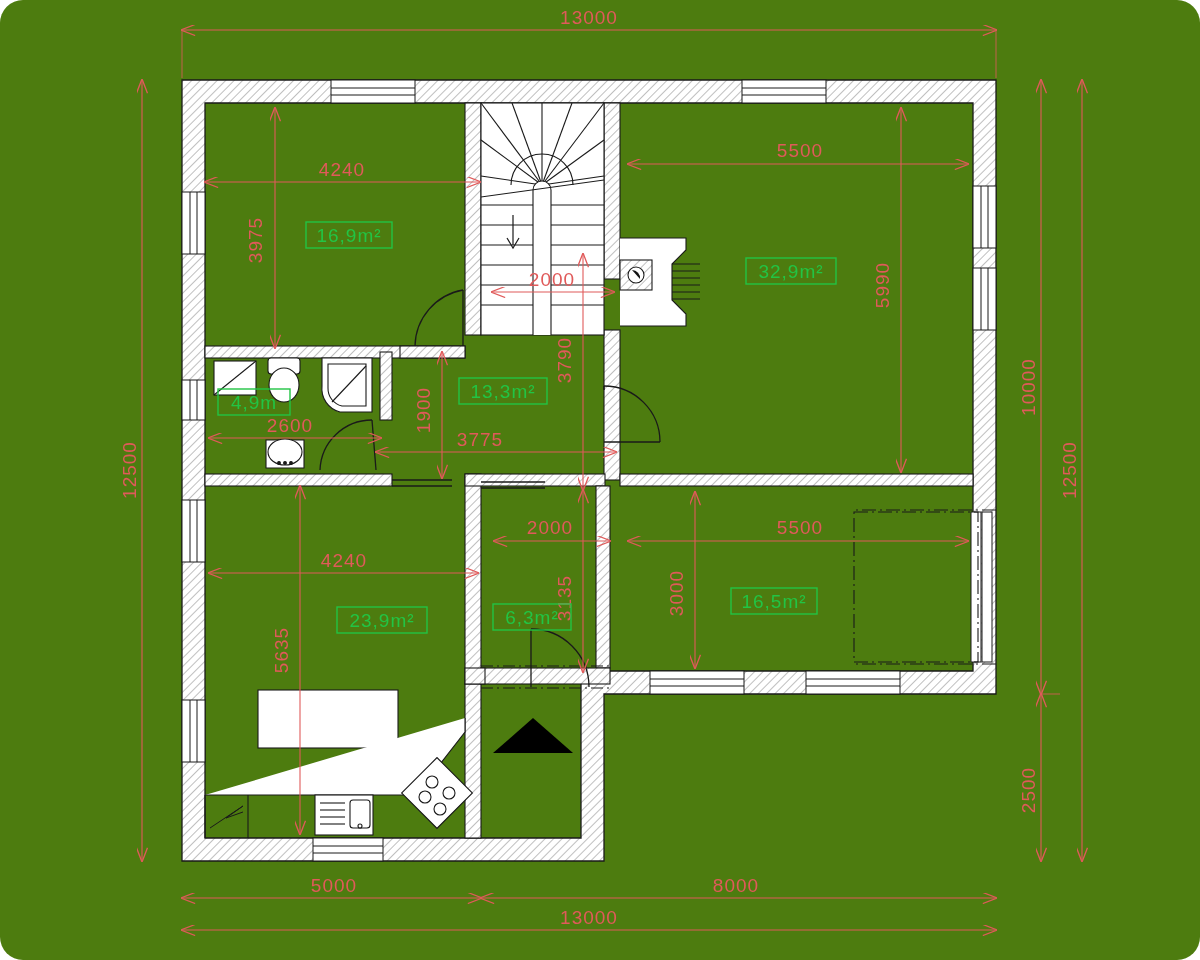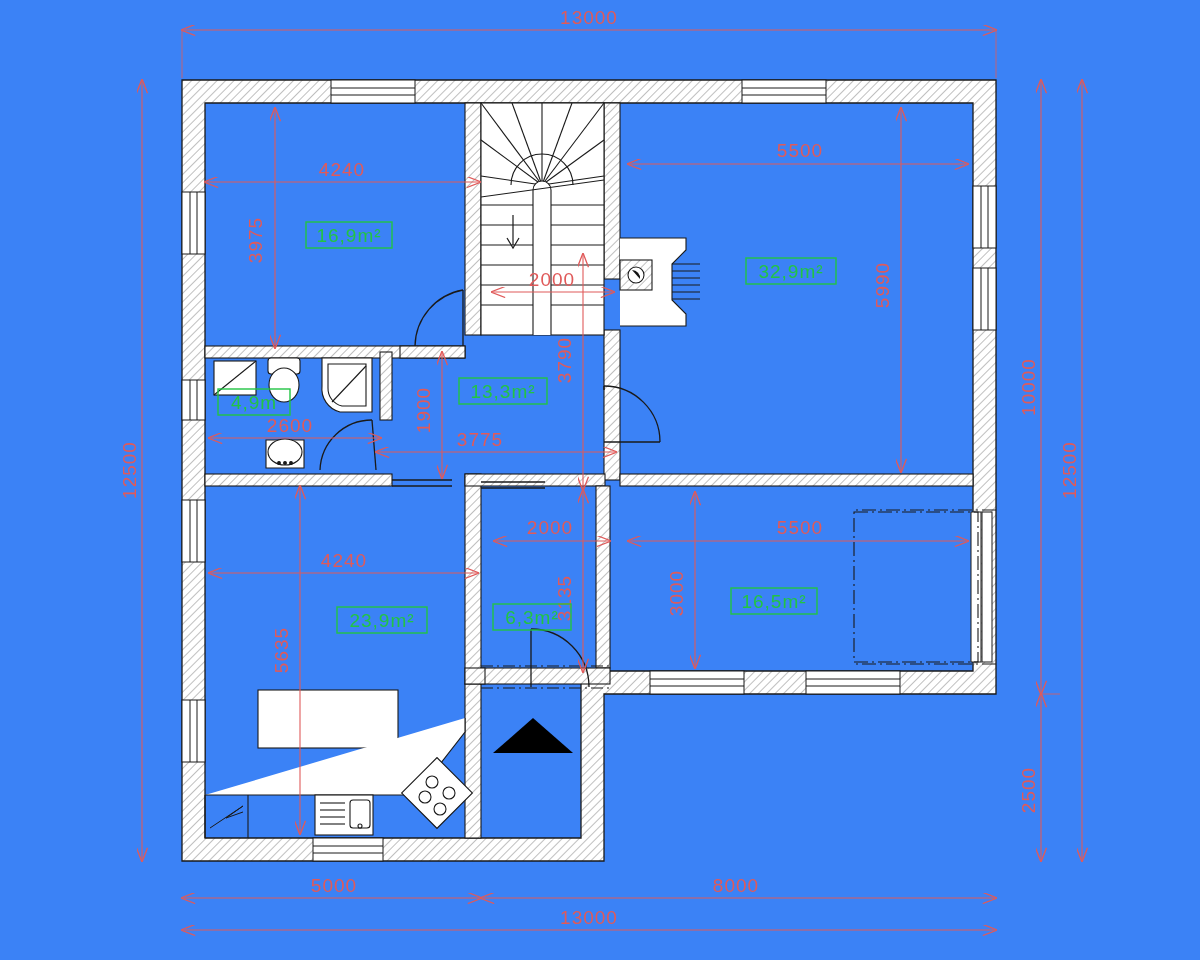--- a/index.html
+++ b/index.html
@@ -1,18 +1,18 @@
 <!DOCTYPE html>
 <html><head>
 <meta charset="utf-8">
 <title>Floor Plan</title>
 <style>
   html,body{margin:0;padding:0;background:#ffffff;}
   body{width:1200px;height:960px;font-family:"Liberation Sans",sans-serif;overflow:hidden;}
-  #plan-root{position:relative;width:1200px;height:960px;background:#3b82f6;}
+  #plan-root{position:relative;width:1200px;height:960px;background:#4d7c0f;border-radius:23px;}
   svg{display:block;}
   .dimtext{font-family:"Liberation Sans",sans-serif;font-size:19px;fill:#e05a5a;letter-spacing:1px;}
   .areatext{font-family:"Liberation Sans",sans-serif;font-size:19px;fill:#22c444;letter-spacing:1px;}
 </style>
 </head>
 <body>
 
 <div id="plan-root">
 
 <svg width="1200" height="960" viewBox="0 0 1200 960" xmlns="http://www.w3.org/2000/svg">

